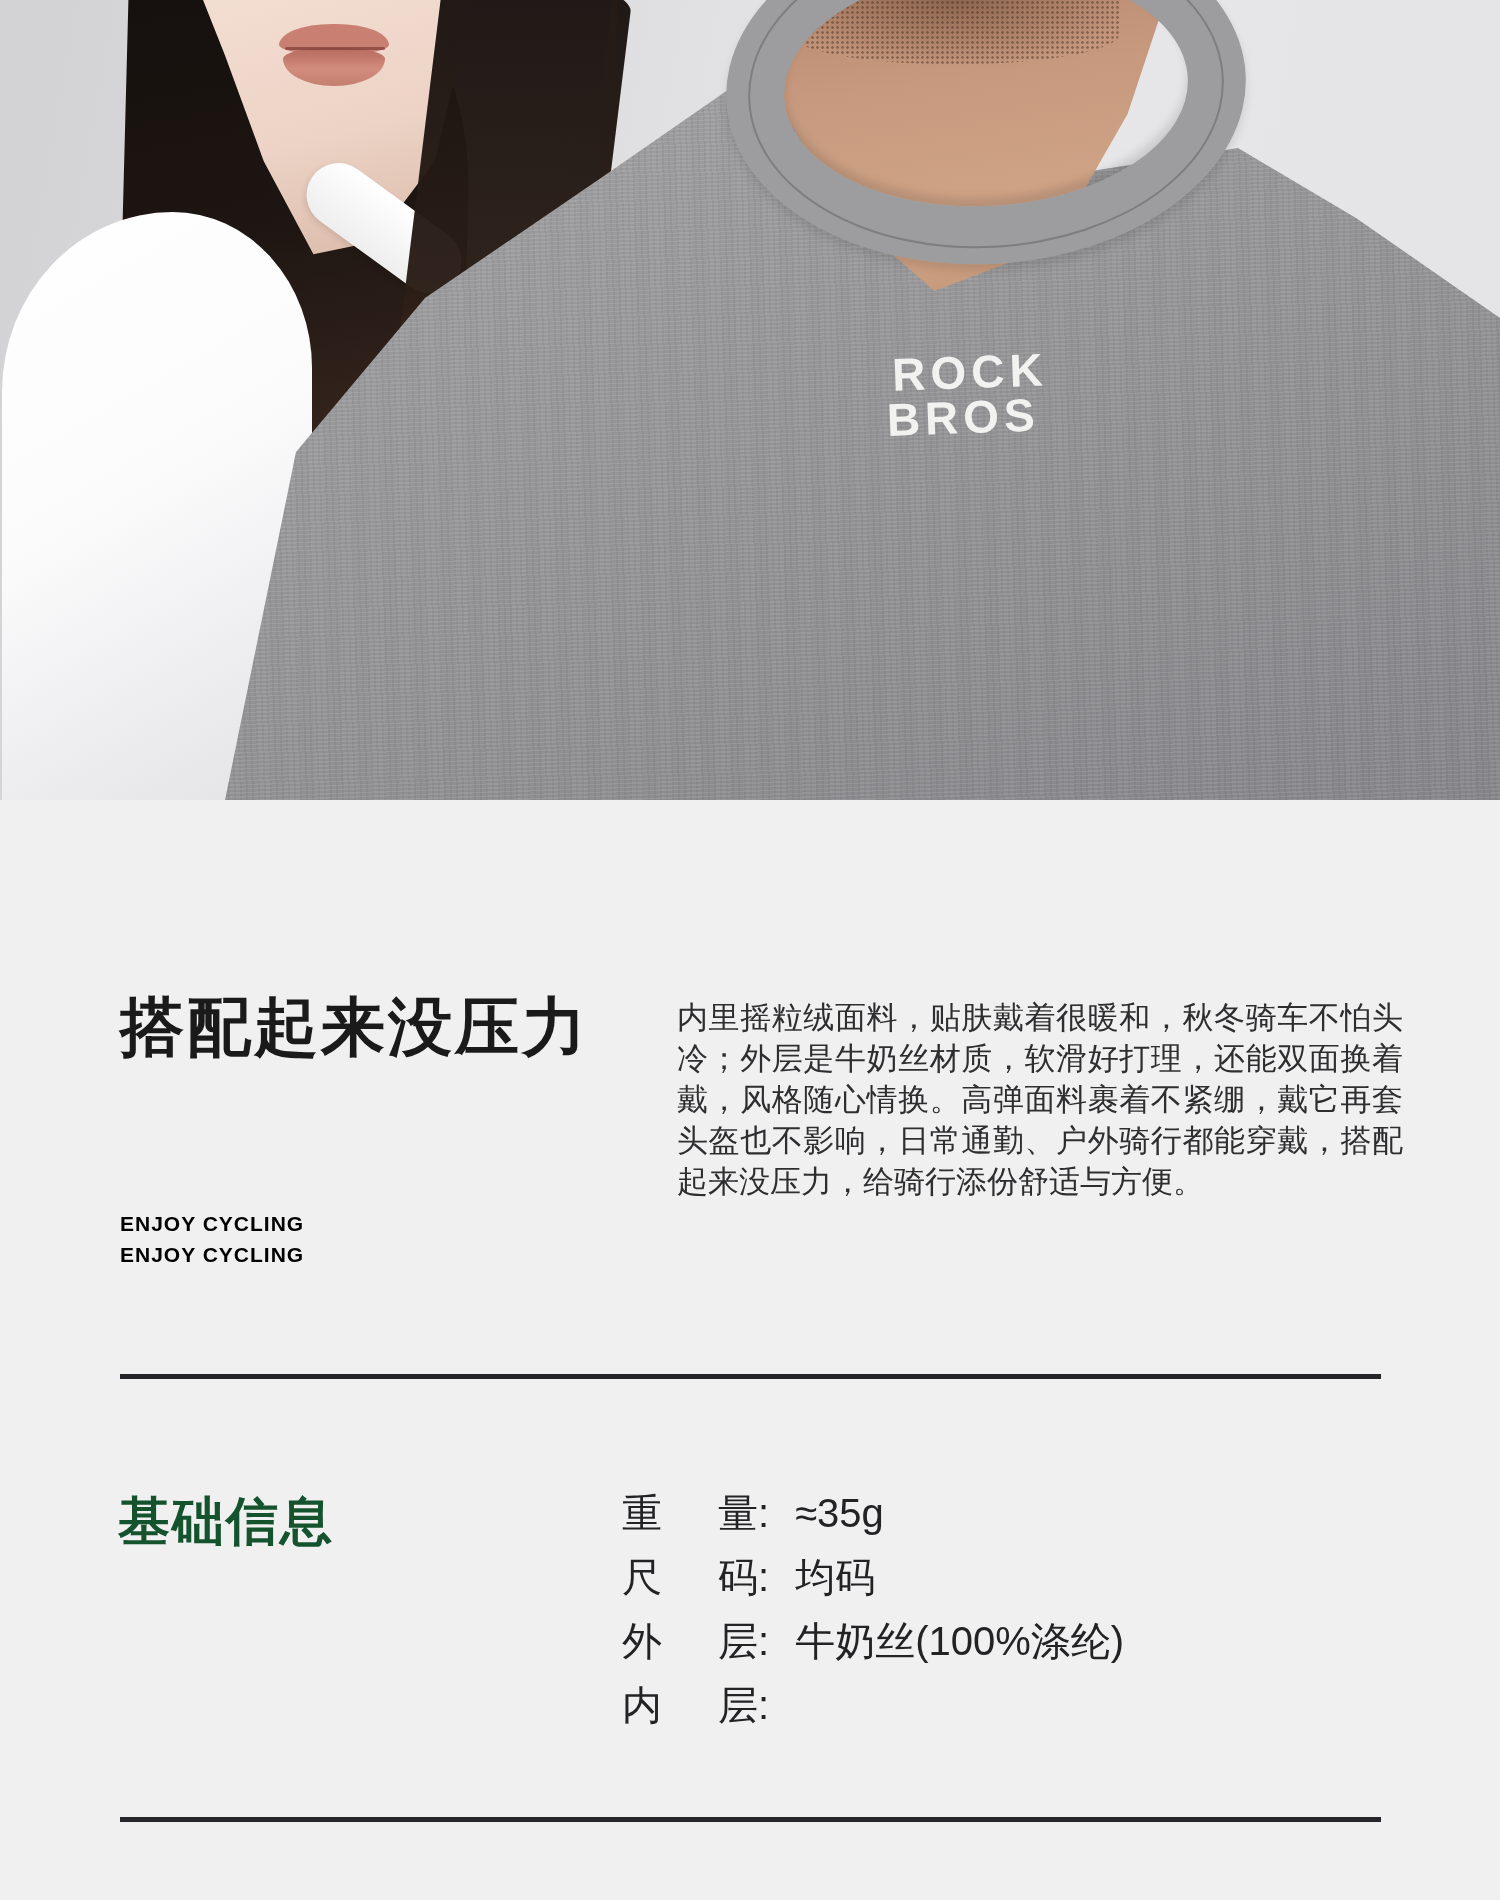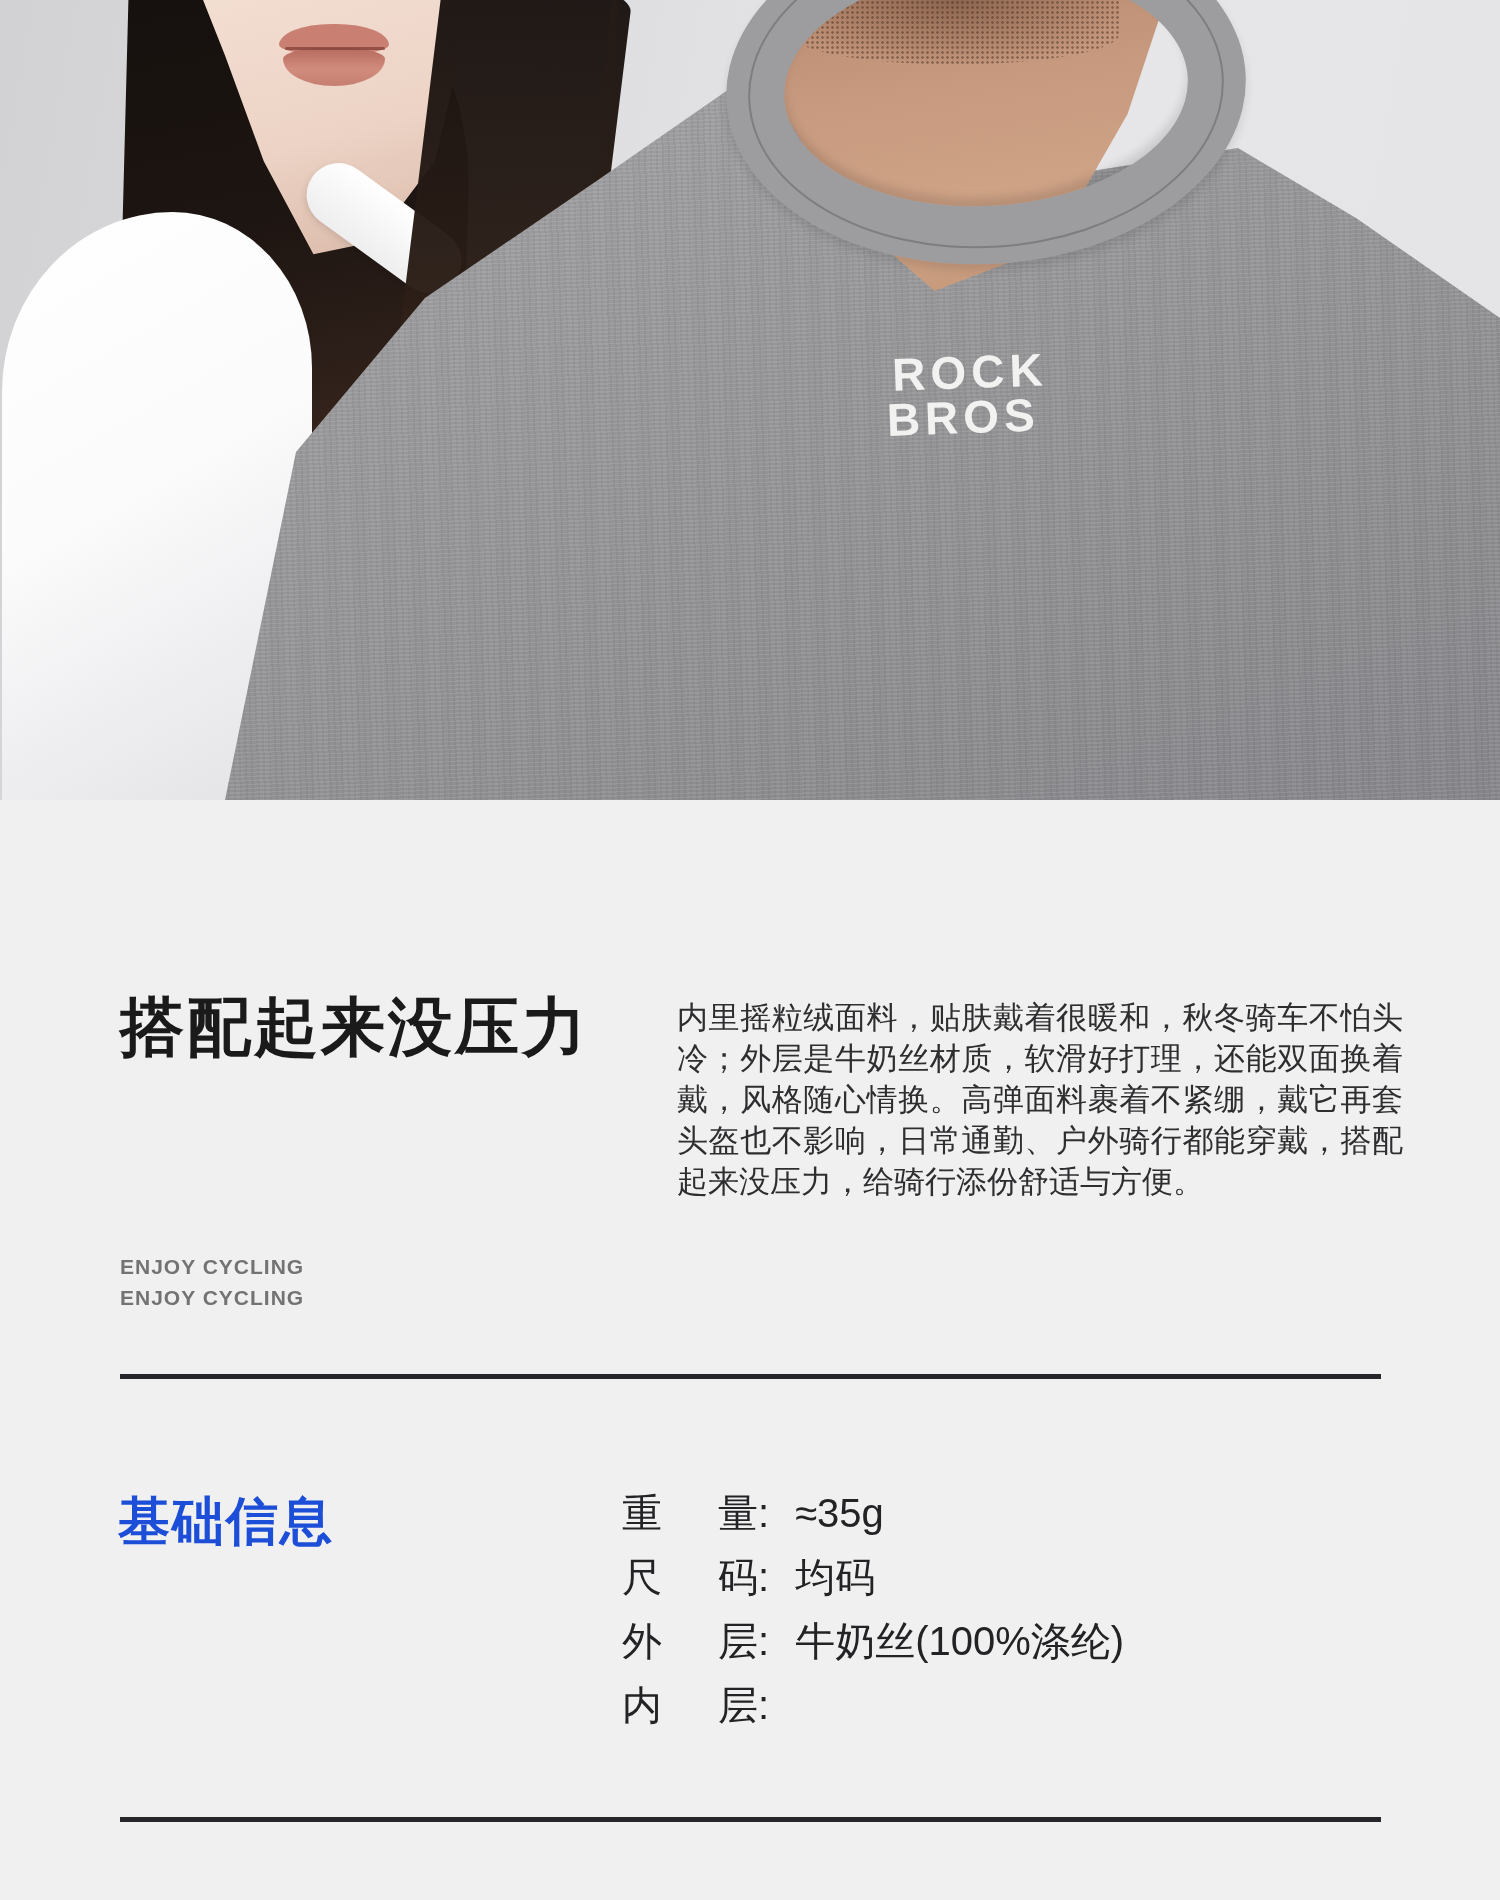--- a/index.html
+++ b/index.html
@@ -66,25 +66,25 @@
     letter-spacing:5px;}
   .logo .l2{margin-left:-7px;}
 
   
   .info{position:absolute;left:0;top:800px;width:1500px;height:1100px;background:#f0f0f1;}
   .title{position:absolute;left:120px;top:984px;font-size:64px;font-weight:900;
     color:#1a1a1a;letter-spacing:3px;}
   .desc{position:absolute;left:677px;top:973px;width:726px;font-size:31px;line-height:41px;
     color:#2e2e30;text-align:justify;font-weight:500;margin-top:24px;}
   .slogan{position:absolute;left:120px;top:1208px;font-size:21px;font-weight:bold;
-    color:#737373;line-height:31px;letter-spacing:1px;margin-top:43px;}
+    color:#000000;line-height:31px;letter-spacing:1px;}
   .rule{position:absolute;left:120px;width:1261px;height:5px;background:#26262a;}
   .rule-1{top:1374px;} .rule-2{top:1817px;}
   .specs-heading{position:absolute;left:118px;top:1487px;font-size:52px;font-weight:800;
-    color:#1d4ed8;letter-spacing:2px;text-align:center;}
+    color:#14532d;letter-spacing:2px;text-align:center;}
   .spec-row{position:absolute;left:622px;font-size:40px;color:#232326;font-weight:500;
     display:flex;align-items:baseline;}
   .spec-label{display:inline-flex;width:136px;justify-content:space-between;}
   .spec-colon{margin-right:26px;}
   .row-0{top:1486px;} .row-1{top:1550px;} .row-2{top:1614px;} .row-3{top:1678px;}
 </style>
 </head>
 <body>
 
 <div class="page">

